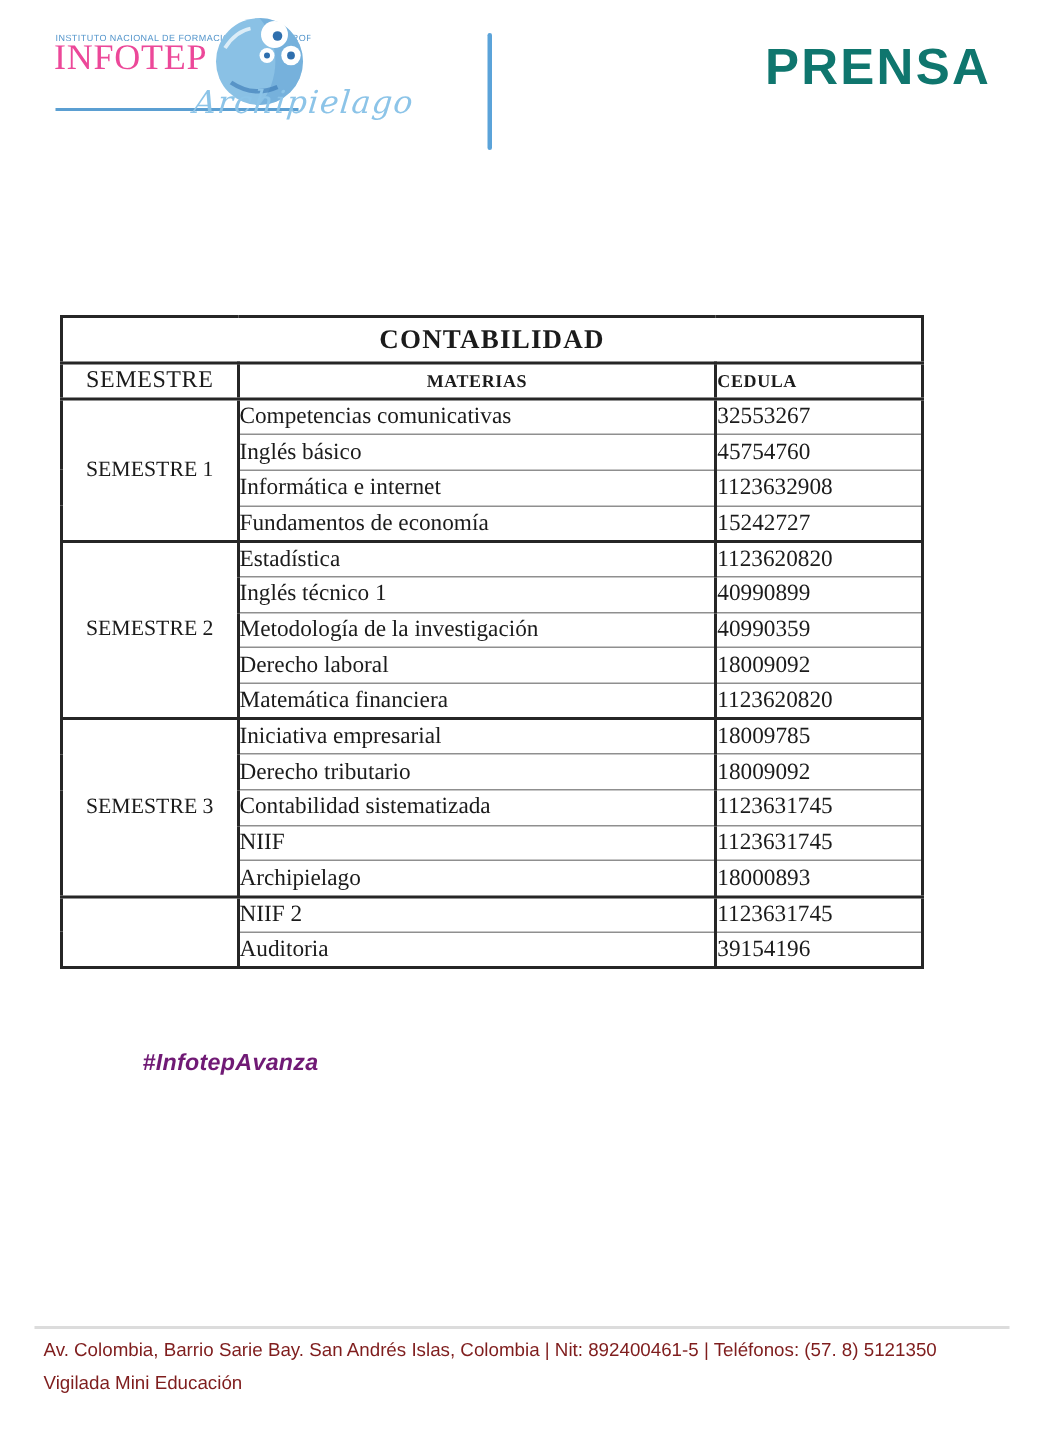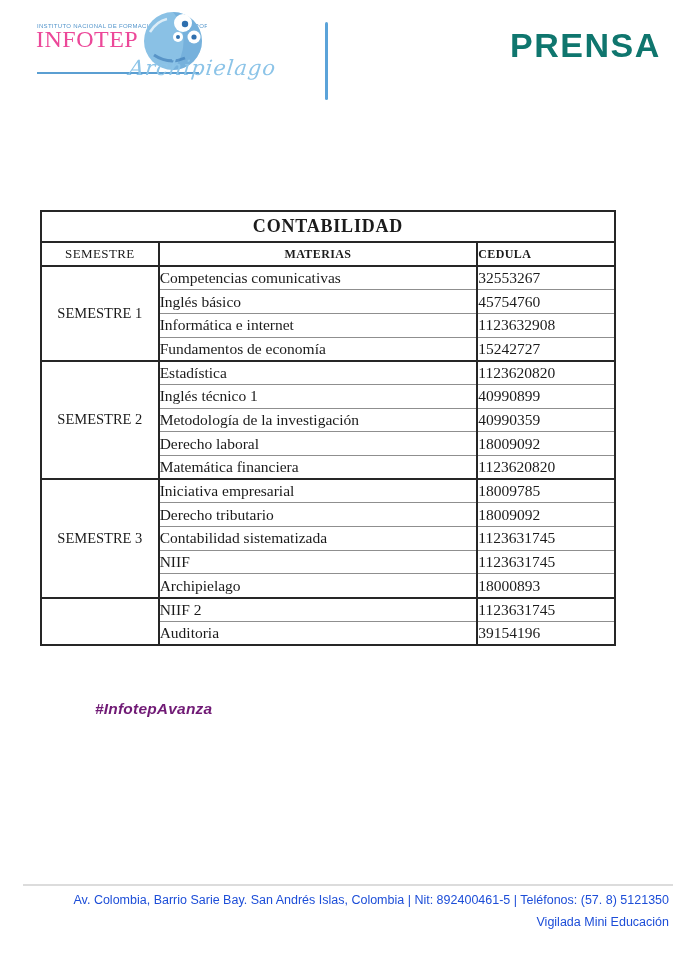--- a/index.html
+++ b/index.html
@@ -54,21 +54,21 @@
     border: 2px solid #262626;
     margin-top: 28px;
   }
   .doc-table td { padding: 0; overflow: hidden; white-space: nowrap; }
   .title-row { height: 31px; }
   .title-cell {
     text-align: center; font-weight: bold; font-size: 18px;
     letter-spacing: 0.8px; border-bottom: 2px solid #262626;
   }
   .head-row { height: 24px; }
-  .head-sem { text-align: center; font-size: 13px; letter-spacing: 0.4px;
+  .head-sem { text-align: center; font-size: 16px; letter-spacing: 0.4px;
               border-bottom: 2px solid #262626; }
   .head-mat { text-align: center; font-weight: bold; font-size: 12px; letter-spacing: 0.4px;
               border-left: 2px solid #262626; border-bottom: 2px solid #262626; }
   .head-ced { text-align: left; padding-left: 5px; font-weight: bold; font-size: 12px;
               letter-spacing: 0.4px; border-left: 2px solid #262626; border-bottom: 2px solid #262626; }
   .data-row { height: 23.7px; }
   .sem {
     text-align: center; vertical-align: middle; font-size: 14.5px;
   }
   .subj {
@@ -88,21 +88,21 @@
     font-size: 15.5px; color: #701a75; letter-spacing: 0.2px; margin-left: 40px;
   }
 
   
   .footer-rule {
     position: absolute; left: 23px; top: 884px; width: 650px; height: 2px;
     background: #dcdcdc;
   }
   .footer-text {
     position: absolute; left: 29px; top: 890px; width: 640px;
-    text-align: right; color: #1d4ed8;
+    text-align: left; color: #7f1d1d;
     font-family: "Liberation Sans", sans-serif; font-size: 12.5px; line-height: 21.5px;
   }
   .footer-line { white-space: nowrap; }
 </style>
 </head>
 <body>
 
 <div class="page">
 
   <div class="logo-block">

